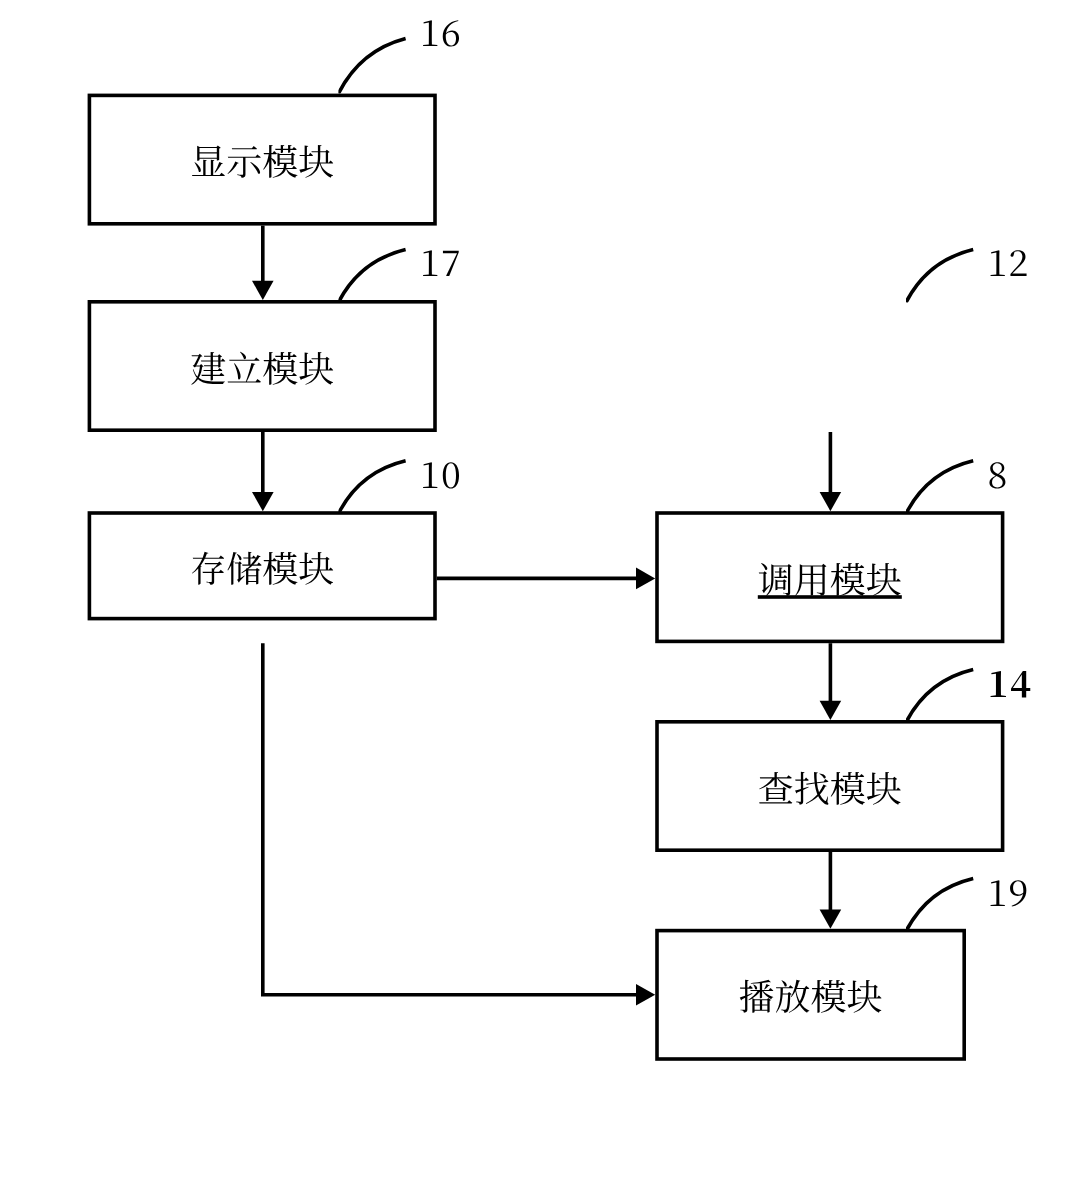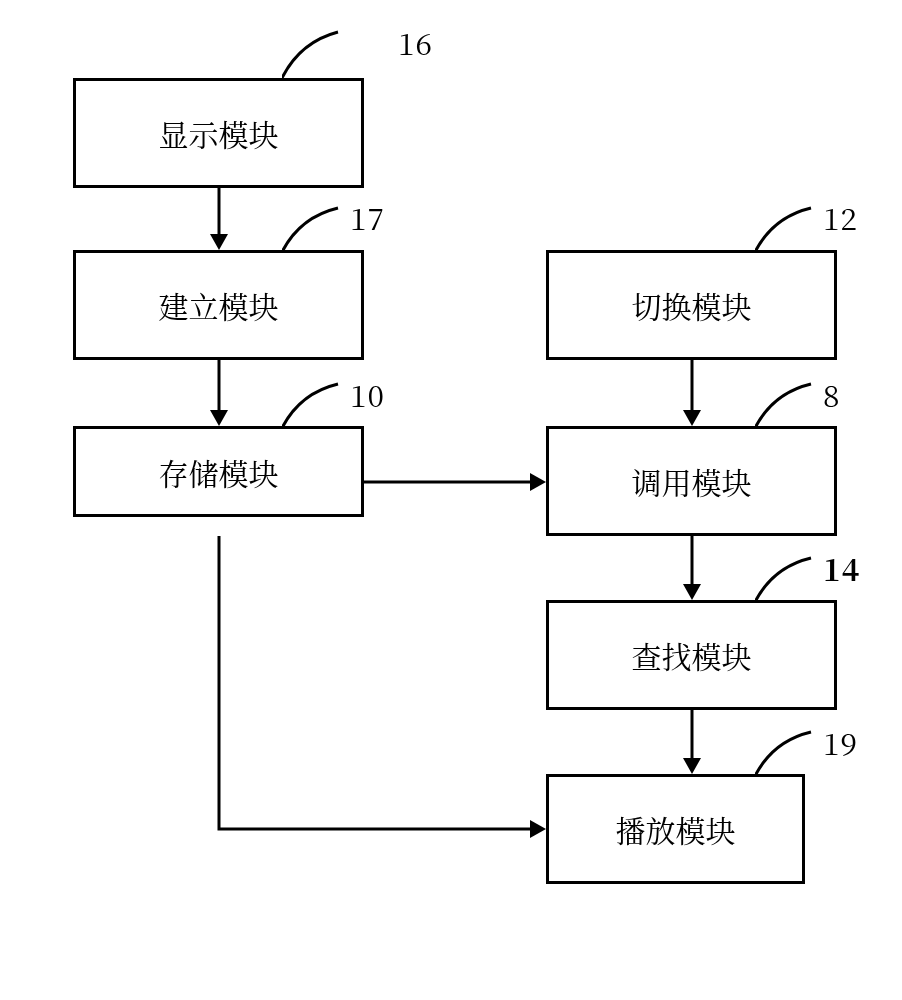--- a/index.html
+++ b/index.html
@@ -48,21 +48,21 @@
 <div class="canvas">
 
   <div class="box" style="left:73px; top:78px; width:291px; height:110px;">
     <span>显示模块</span>
   </div>
   <div class="tick" style="left:282px; top:30px;">
     <svg width="60" height="48" viewBox="0 0 60 48">
       <path d="M0 48 Q 18 12 56 2" stroke="#000" stroke-width="3" fill="none"></path>
     </svg>
   </div>
-  <div class="label-num" style="left:350px; top:20px;margin-left:48px;">16</div>
+  <div class="label-num" style="left:350px; top:3px;">16</div>
 
   <div class="arrow" style="left:207px; top:188px;">
     <svg width="24" height="62">
       <line x1="12" y1="0" x2="12" y2="50" stroke="#000" stroke-width="3"></line>
       <polygon points="12,62 3,46 21,46" fill="#000"></polygon>
     </svg>
   </div>
 
   <div class="box" style="left:73px; top:250px; width:291px; height:110px;">
     <span>建立模块</span>
@@ -84,38 +84,35 @@
   <div class="box" style="left:73px; top:426px; width:291px; height:91px;">
     <span>存储模块</span>
   </div>
   <div class="tick" style="left:282px; top:382px;">
     <svg width="60" height="46" viewBox="0 0 60 46">
       <path d="M0 46 Q 18 11 56 2" stroke="#000" stroke-width="3" fill="none"></path>
     </svg>
   </div>
   <div class="label-num" style="left:350px; top:372px;">10</div>
 
-  <div class="box" style="left:546px; top:250px; width:291px; height:110px;">
-    <span>切换模块</span>
-  </div>
   <div class="tick" style="left:755px; top:206px;">
     <svg width="60" height="46" viewBox="0 0 60 46">
       <path d="M0 46 Q 18 11 56 2" stroke="#000" stroke-width="3" fill="none"></path>
     </svg>
   </div>
   <div class="label-num" style="left:823px; top:195px;">12</div>
 
   <div class="arrow" style="left:680px; top:360px;">
     <svg width="24" height="66">
       <line x1="12" y1="0" x2="12" y2="54" stroke="#000" stroke-width="3"></line>
       <polygon points="12,66 3,50 21,50" fill="#000"></polygon>
     </svg>
   </div>
 
-  <div class="box" style="left:546px; top:426px; width:291px; height:110px;">
+  <div class="box" style="left:546px; top:426px; width:291px; height:110px;text-decoration:underline;">
     <span>调用模块</span>
   </div>
   <div class="tick" style="left:755px; top:382px;">
     <svg width="60" height="46" viewBox="0 0 60 46">
       <path d="M0 46 Q 18 11 56 2" stroke="#000" stroke-width="3" fill="none"></path>
     </svg>
   </div>
   <div class="label-num" style="left:823px; top:372px;">8</div>
 
   <div class="arrow" style="left:364px; top:470px;">

